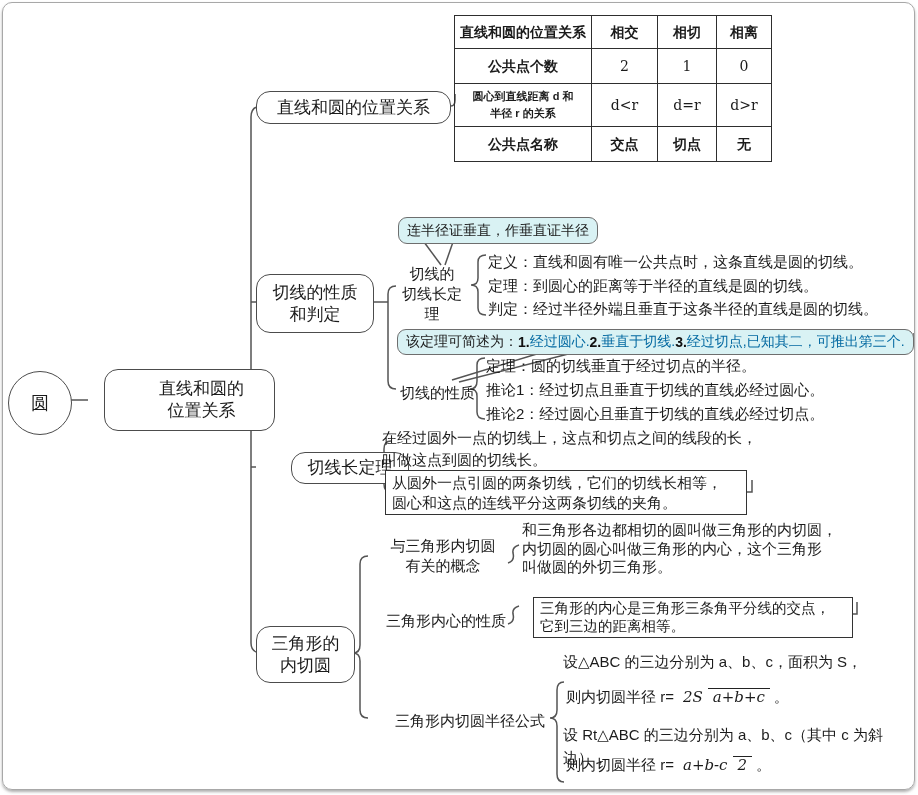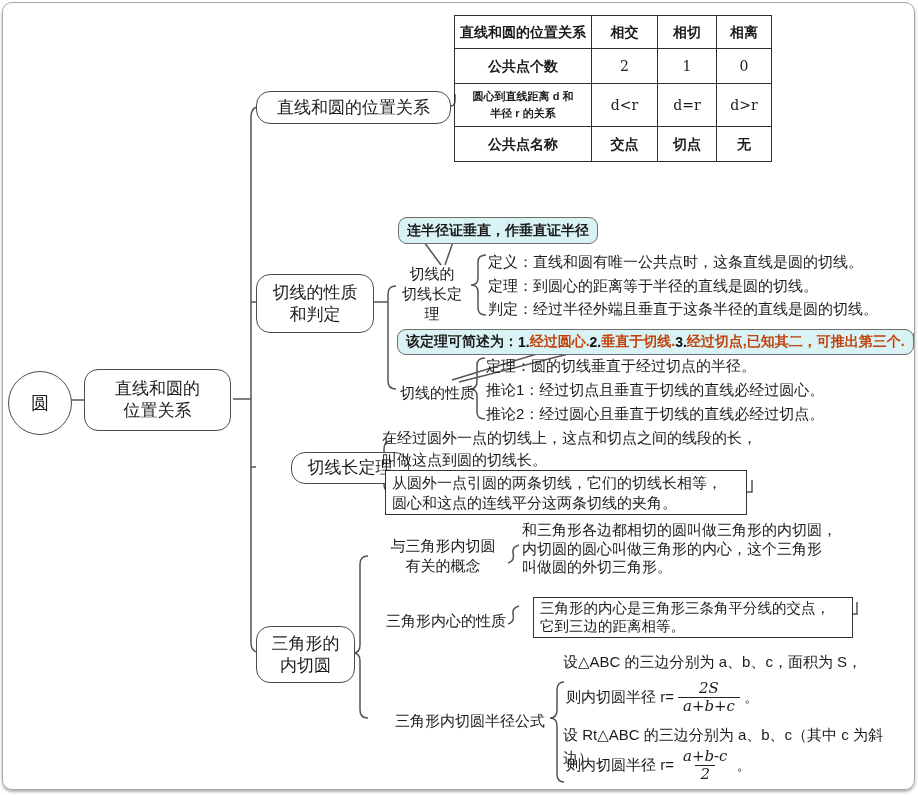--- a/index.html
+++ b/index.html
@@ -13,34 +13,34 @@
   .node{position:absolute;border:1.5px solid #4c4c4c;border-radius:14px;background:#fff;
         display:flex;align-items:center;justify-content:center;}
   .node span{white-space:pre-line;text-align:center;font-size:17px;line-height:22px;}
   #root-circle{border-radius:50%;}
   #root-circle span{font-size:18px;}
 
   .t{position:absolute;white-space:pre-line;font-size:15px;line-height:23px;}
   .t.c{text-align:center;}
 
   .cyan{position:absolute;height:25px;display:flex;align-items:center;background:#d9f2f4;
-        border:1.2px solid #6e6e6e;border-radius:9px;padding:0 8px;font-size:14px;white-space:nowrap;font-weight:bold;}
-  .cyan .pt{color:#c2410c;}
+        border:1.2px solid #6e6e6e;border-radius:9px;padding:0 8px;font-size:14px;white-space:nowrap;}
+  .cyan .pt{color:#0369a1;}
   .cyan b{color:#101010;}
 
   .pbox{position:absolute;border:1.4px solid #333;background:#fff;padding:2px 6px;
         font-size:15px;line-height:19.5px;white-space:pre-line;}
 
   table.rel{position:absolute;left:454px;top:15px;border-collapse:collapse;}
   table.rel td{border:1.4px solid #2e2e2e;text-align:center;vertical-align:middle;
                font-size:14px;font-weight:600;padding:1px 3px;white-space:pre-line;line-height:17px;}
   table.rel td.val{font-family:"DejaVu Serif",serif;font-weight:400;}
 
   .formula{position:absolute;display:flex;align-items:center;font-size:15px;}
-  .frac{display:inline-flex;flex-direction:column;align-items:center;margin:0 4px;
+  .frac{display:inline-flex;flex-direction:row;align-items:center;margin:0 4px;
         font-family:"DejaVu Serif",serif;font-style:italic;font-size:15px;line-height:17px;justify-content:center;}
   .frac .den{border-top:1.4px solid #222;padding:0 5px;}
   .frac .num{padding:0 5px;}
 </style>
 </head>
 <body>
 
 <div id="canvas">
 
   <svg class="wires" width="918" height="795">
@@ -82,21 +82,21 @@
 
     <path d="M 846 614 H 857 V 602"></path>
 
     <path d="M 564 682 Q 557 682 557 690 V 710 Q 557 718 550 718 Q 557 718 557 726 V 774 Q 557 782 564 782"></path>
   </svg>
 
   <div class="node" id="root-circle" style="left:8px;top:371px;width:62px;height:62px;">
     <span>圆</span>
   </div>
 
-  <div class="node" style="left:84px;top:369px;width:145px;height:60px;">
+  <div class="node" style="left:104px;top:369px;width:145px;height:60px;padding-left:24px;">
     <span>直线和圆的
 位置关系</span>
   </div>
 
   <div class="node" style="left:256px;top:91px;width:193px;height:31px;">
     <span>直线和圆的位置关系</span>
   </div>
 
   <div class="node" style="left:256px;top:274px;width:116px;height:57px;">
     <span>切线的性质

